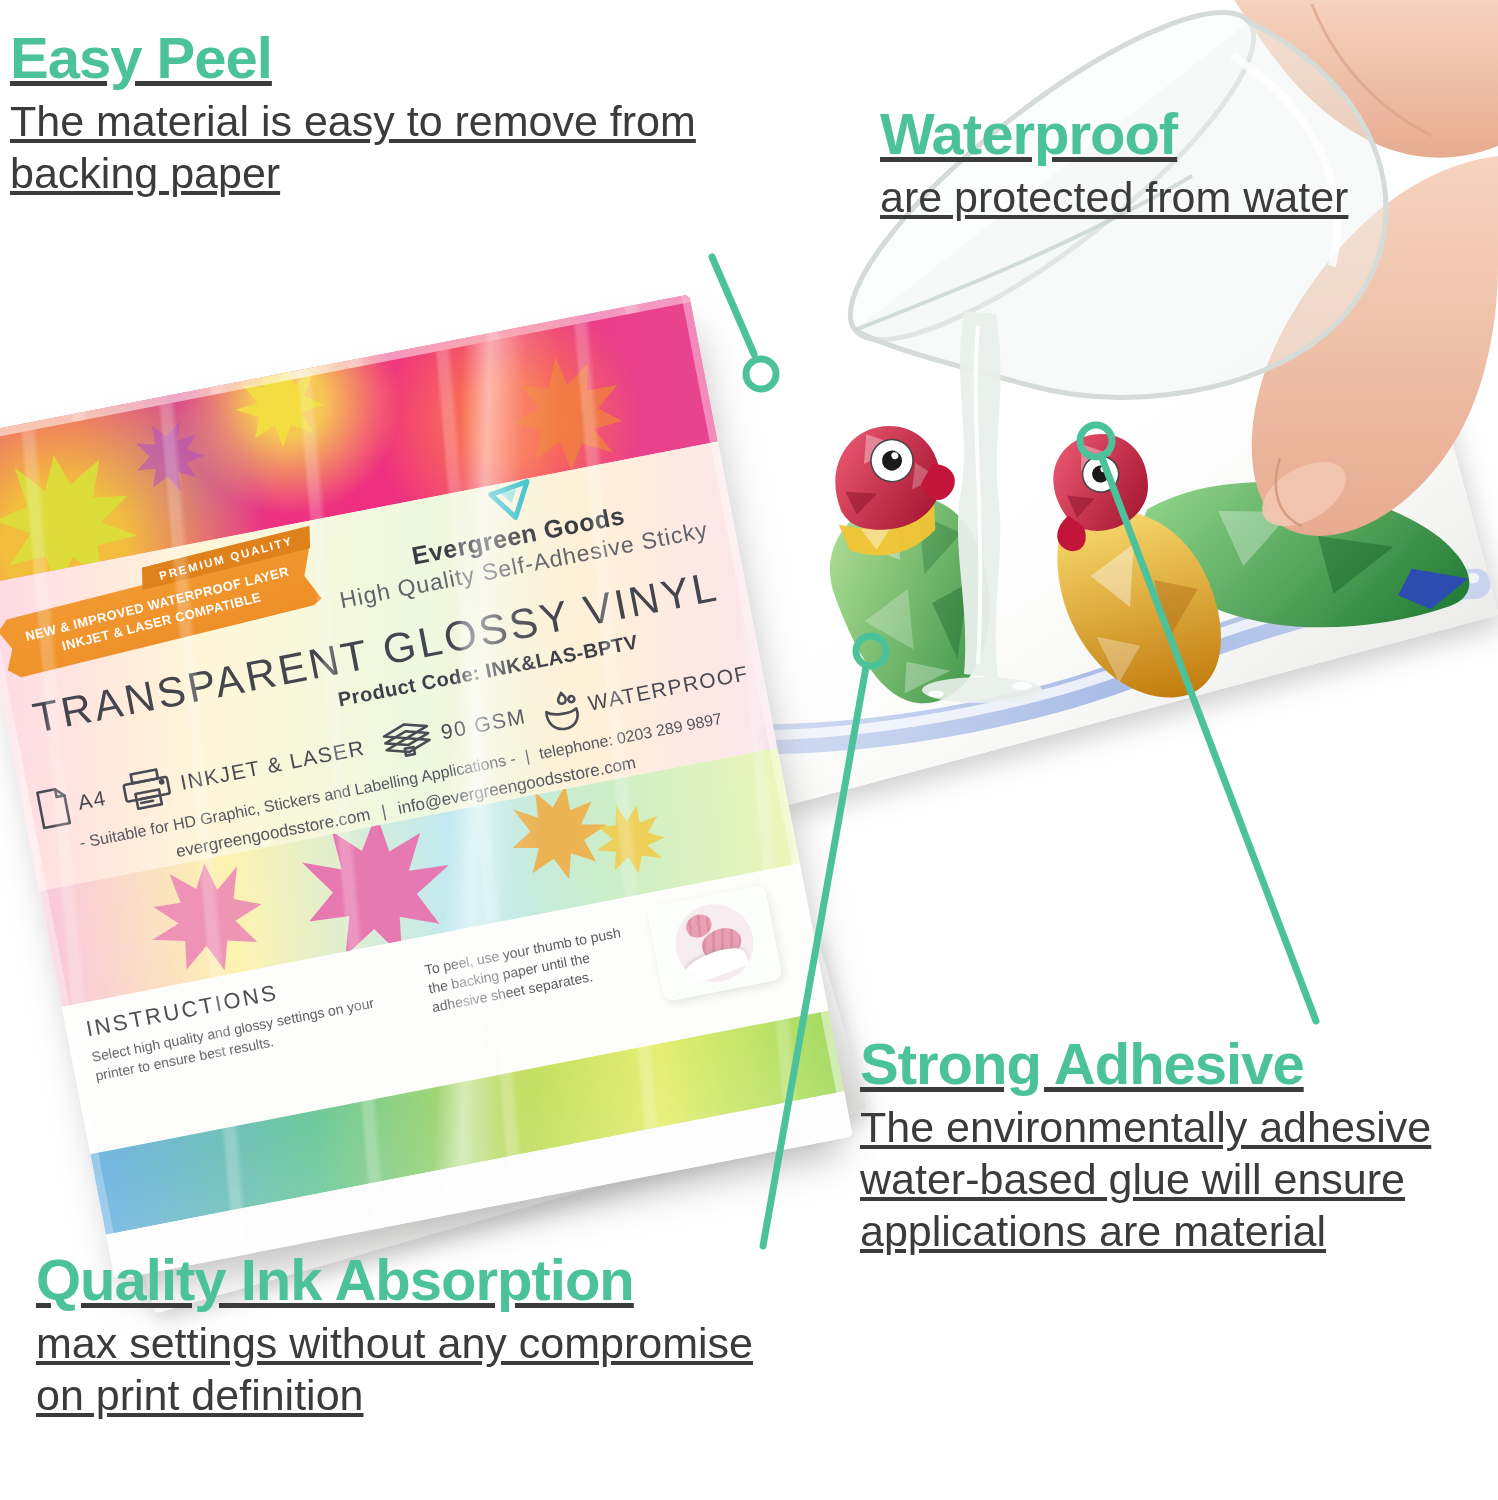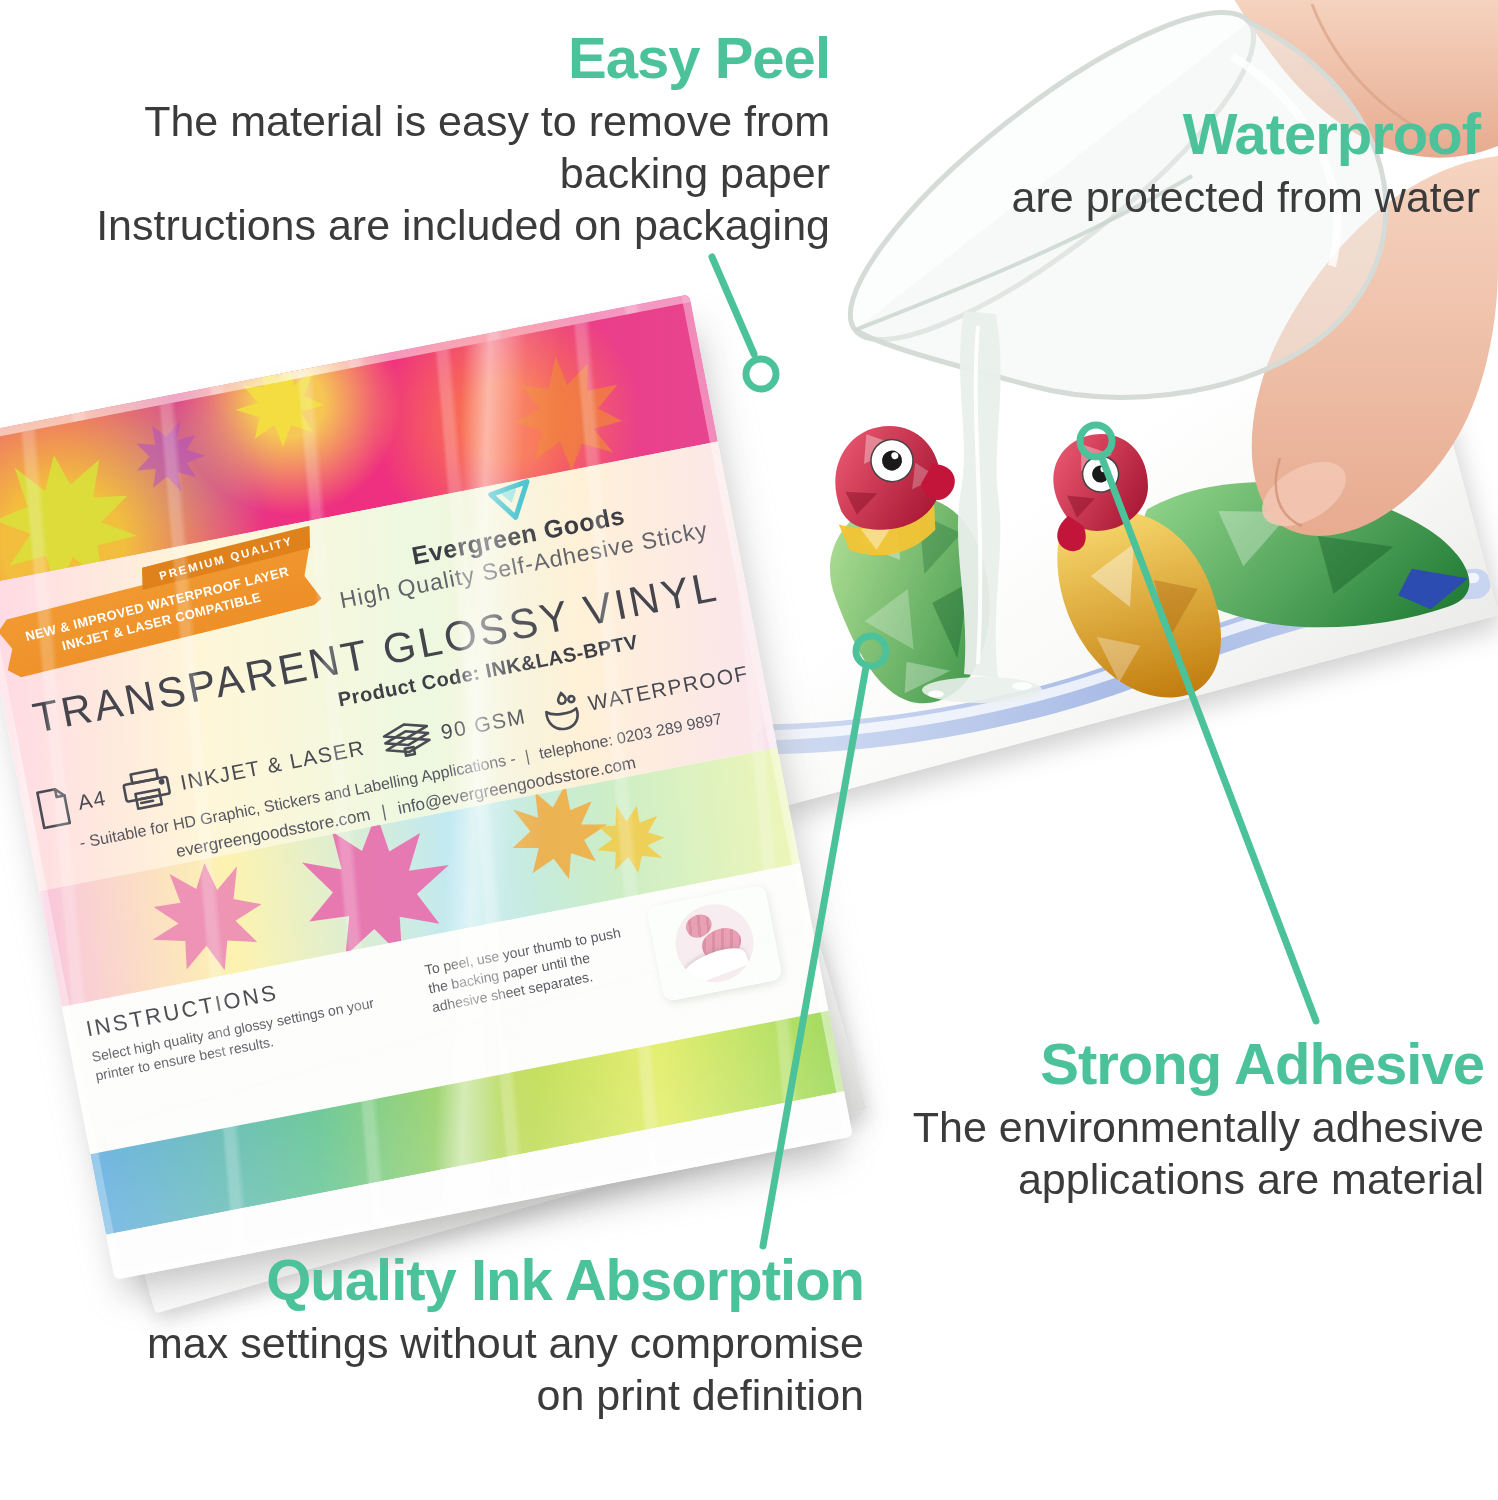--- a/index.html
+++ b/index.html
@@ -1,20 +1,20 @@
 <!DOCTYPE html>
 <html style="--accent: #4CC29B; --ink: #3B3B3B; --ribbon_orange: #F19A31; --ribbon_orange_dark: #E0821C; --label_ink: #45454E; --logo_teal: #3EC0CB; --package_pink: #EC3E8C;"><head>
 <meta charset="utf-8">
 <style>
   html,body{margin:0;padding:0;background:#fff;}
   .stage{position:relative;width:1498px;height:1500px;margin:0 auto;background:#fff;overflow:hidden;
          font-family:"Liberation Sans", sans-serif;color:var(--ink,#3b3b3b);}
 
   
-  .note{position:absolute;text-align:right;z-index:40;}
+  .note{position:absolute;text-align:left;z-index:40;text-decoration:underline;}
   .note h2{margin:0 0 6px;font-size:58px;line-height:1.05;font-weight:bold;color:var(--accent,#4CC29B);letter-spacing:-1px;}
   .note .nl{font-size:43px;line-height:52px;font-weight:500;white-space:nowrap;color:var(--ink,#3b3b3b);}
   .n-easy{left:10px;top:28px;width:820px;}
   .n-water{left:880px;top:104px;width:600px;}
   .n-strong{left:860px;top:1034px;width:624px;}
   .n-super{left:36px;top:1250px;width:828px;}
 
   
   .connectors{position:absolute;left:0;top:0;z-index:30;pointer-events:none;}
   .cl{stroke:var(--accent,#4CC29B);stroke-width:7;stroke-linecap:round;}
@@ -318,31 +318,31 @@
     <circle class="cc" cx="1096" cy="441" r="16"></circle>
     <line class="cl" x1="1102" y1="458" x2="1316" y2="1021"></line>
     <circle class="cc" cx="871" cy="651" r="15"></circle>
     <line class="cl" x1="866" y1="667" x2="763" y2="1246"></line>
   </svg>
 
   <div class="note n-easy">
     <h2>Easy Peel</h2>
     <div class="nl">The material is easy to remove from</div>
     <div class="nl">backing paper</div>
-    <div class="nl">Instructions are included on packaging</div>
   </div>
 
   <div class="note n-water">
     <h2>Waterproof</h2>
     <div class="nl">are protected from water</div>
   </div>
 
   <div class="note n-strong">
     <h2>Strong Adhesive</h2>
     <div class="nl">The environmentally adhesive</div>
+    <div class="nl">water-based glue will ensure</div>
     <div class="nl">applications are material</div>
   </div>
 
   <div class="note n-super">
     <h2>Quality Ink Absorption</h2>
     <div class="nl">max settings without any compromise</div>
     <div class="nl">on print definition</div>
   </div>
 
 </div>

